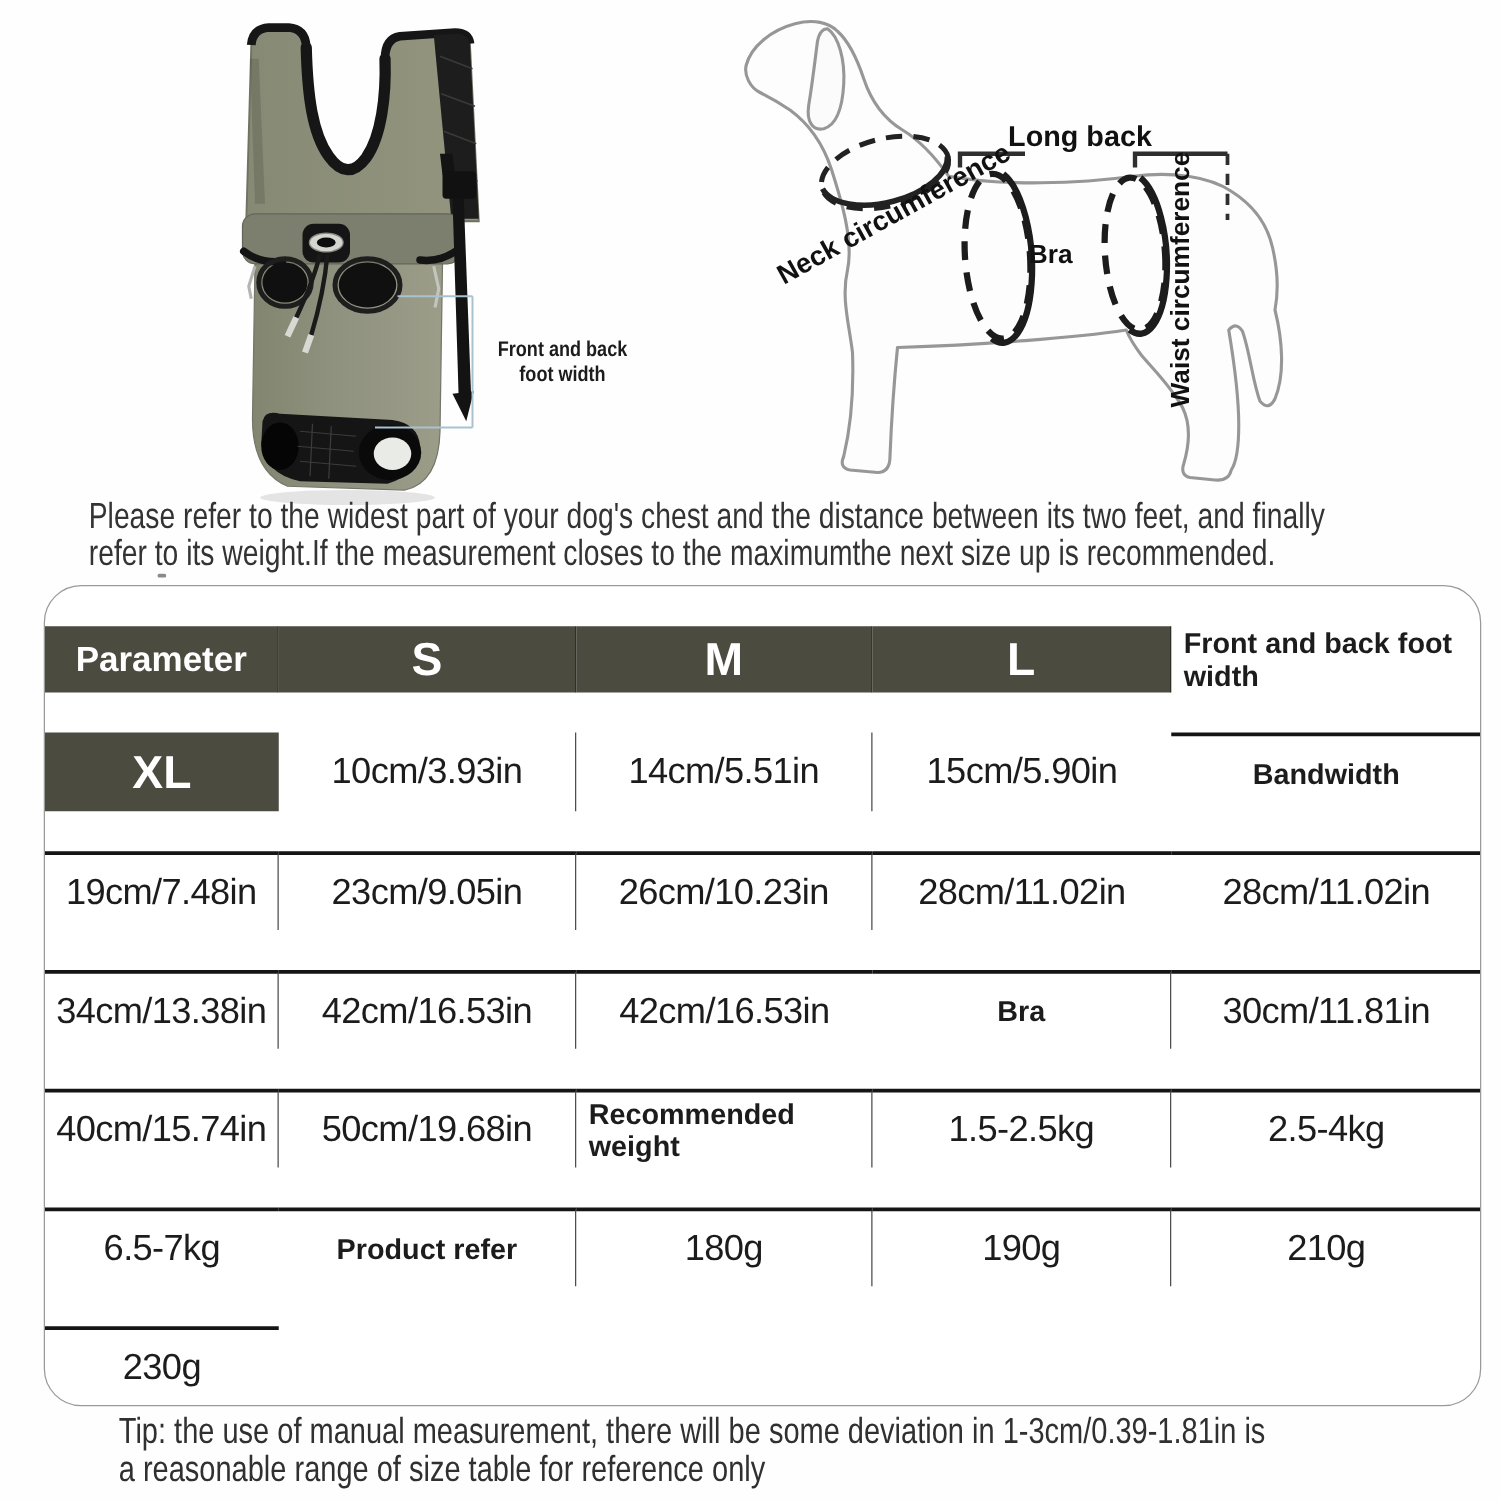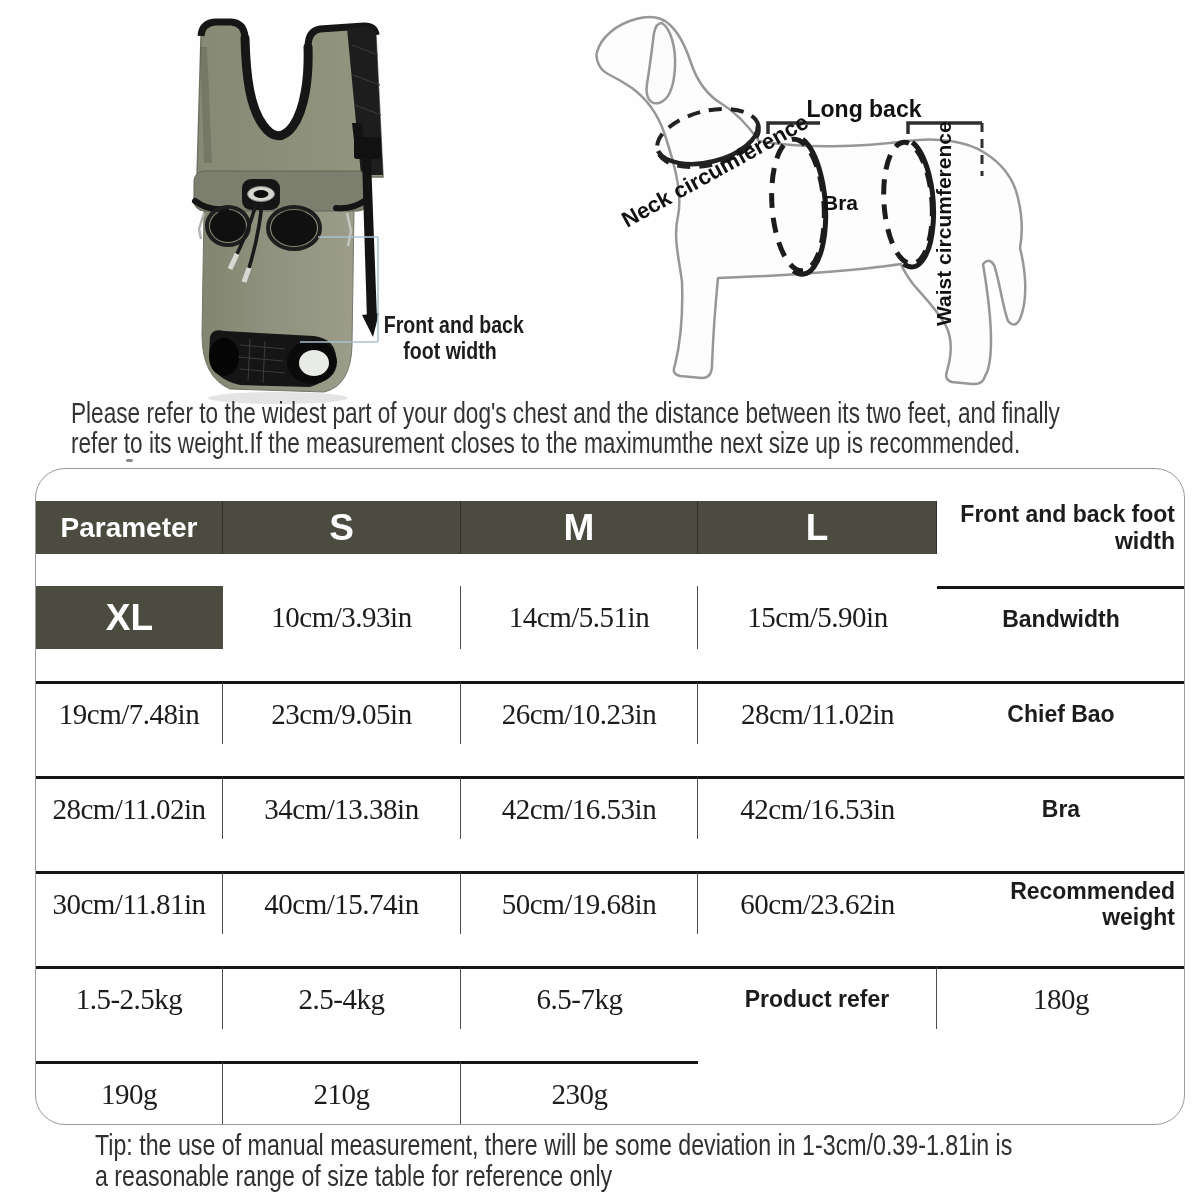--- a/index.html
+++ b/index.html
@@ -5,39 +5,39 @@
   * { box-sizing: border-box; margin: 0; padding: 0; }
   html,body { background:#ffffff; }
   body { font-family:"Liberation Sans","DejaVu Sans",sans-serif; }
   .canvas { position:relative; width:1200px; height:1200px; background:#fefefe; overflow:hidden; }
 
   
   .bag-svg { position:absolute; left:100px; top:5px; width:430px; height:400px; }
   .dog-svg { position:absolute; left:570px; top:10px; width:490px; height:385px; }
 
   .bag-note { position:absolute; left:372px; top:270px; width:156px; text-align:center;
-              font-weight:bold; font-size:23px; color:#1c1c1c; line-height:1.15;margin-top:42px; }
+              font-weight:bold; font-size:17px; color:#1c1c1c; line-height:1.15; }
   .bag-note .cond { transform:scaleX(.85); transform-origin:center top; white-space:nowrap; }
 
   
   .intro { position:absolute; left:71px; top:399px; color:#333333; font-size:29px; line-height:1.03; }
   .intro .cond { transform:scaleX(.78); transform-origin:left top; white-space:nowrap; }
   .artifact-dash { position:absolute; left:126px; top:459px; width:7px; height:3px; background:#8a8a8a; border-radius:2px; }
 
   
   .size-table { position:absolute; left:35px; top:468px; width:1150px; height:657px;
                 display:grid; grid-template-columns:187px 238px 237px 239px 249px;
                 grid-template-rows:85px repeat(6, 1fr);
                 background:#ffffff; border:1px solid #9a9a9a; border-radius:30px; overflow:hidden; }
-  .cell { display:flex; align-items:center; justify-content:center; text-align:right; color:#1c1c1c;margin-top:32px; }
+  .cell { display:flex; align-items:center; justify-content:center; text-align:left; color:#1c1c1c;margin-top:32px; }
   .hdr { background:#4b4b40; color:#ffffff; font-weight:bold; font-size:37px; }
   .hdr.c0 { font-size:28px; }
   .hdr.c0, .hdr.c1, .hdr.c2, .hdr.c3 { border-right:1px solid rgba(0,0,0,.35); }
   .lbl { font-weight:bold; font-size:23px; line-height:1.15; padding:0 10px; }
-  .val { font-size:29px; letter-spacing:-0.5px;font-family:Liberation Serif, serif; }
+  .val { font-size:29px; letter-spacing:-0.5px; }
   .sep { border-right:1px solid #4d4d4d; }
   .rest { border-top:3px solid #151515; }
 
   
   .tip { position:absolute; left:95px; top:1130px; color:#303030; font-size:29px; line-height:1.06; }
   .tip .cond { transform:scaleX(.80); transform-origin:left top; white-space:nowrap; }
 </style>
 </head>
 <body>
 
@@ -194,30 +194,28 @@
 
   <div class="cell hdr c4">XL</div>
       <div class="cell val sep">10cm/3.93in</div>
       <div class="cell val sep">14cm/5.51in</div>
       <div class="cell val">15cm/5.90in</div>
       <div class="cell lbl sep rest">Bandwidth</div>
       <div class="cell val sep rest">19cm/7.48in</div>
       <div class="cell val sep rest">23cm/9.05in</div>
       <div class="cell val sep rest">26cm/10.23in</div>
       <div class="cell val rest">28cm/11.02in</div>
-      <div class="cell lbl sep rest">Chief Bao</div>
       <div class="cell val sep rest">28cm/11.02in</div>
       <div class="cell val sep rest">34cm/13.38in</div>
       <div class="cell val sep rest">42cm/16.53in</div>
       <div class="cell val rest">42cm/16.53in</div>
       <div class="cell lbl sep rest">Bra</div>
       <div class="cell val sep rest">30cm/11.81in</div>
       <div class="cell val sep rest">40cm/15.74in</div>
       <div class="cell val sep rest">50cm/19.68in</div>
-      <div class="cell val rest">60cm/23.62in</div>
       <div class="cell lbl sep rest">Recommended weight</div>
       <div class="cell val sep rest">1.5-2.5kg</div>
       <div class="cell val sep rest">2.5-4kg</div>
       <div class="cell val rest">6.5-7kg</div>
       <div class="cell lbl sep rest">Product refer</div>
       <div class="cell val sep rest">180g</div>
       <div class="cell val sep rest">190g</div>
       <div class="cell val sep rest">210g</div>
       <div class="cell val rest">230g</div>
     </div>

